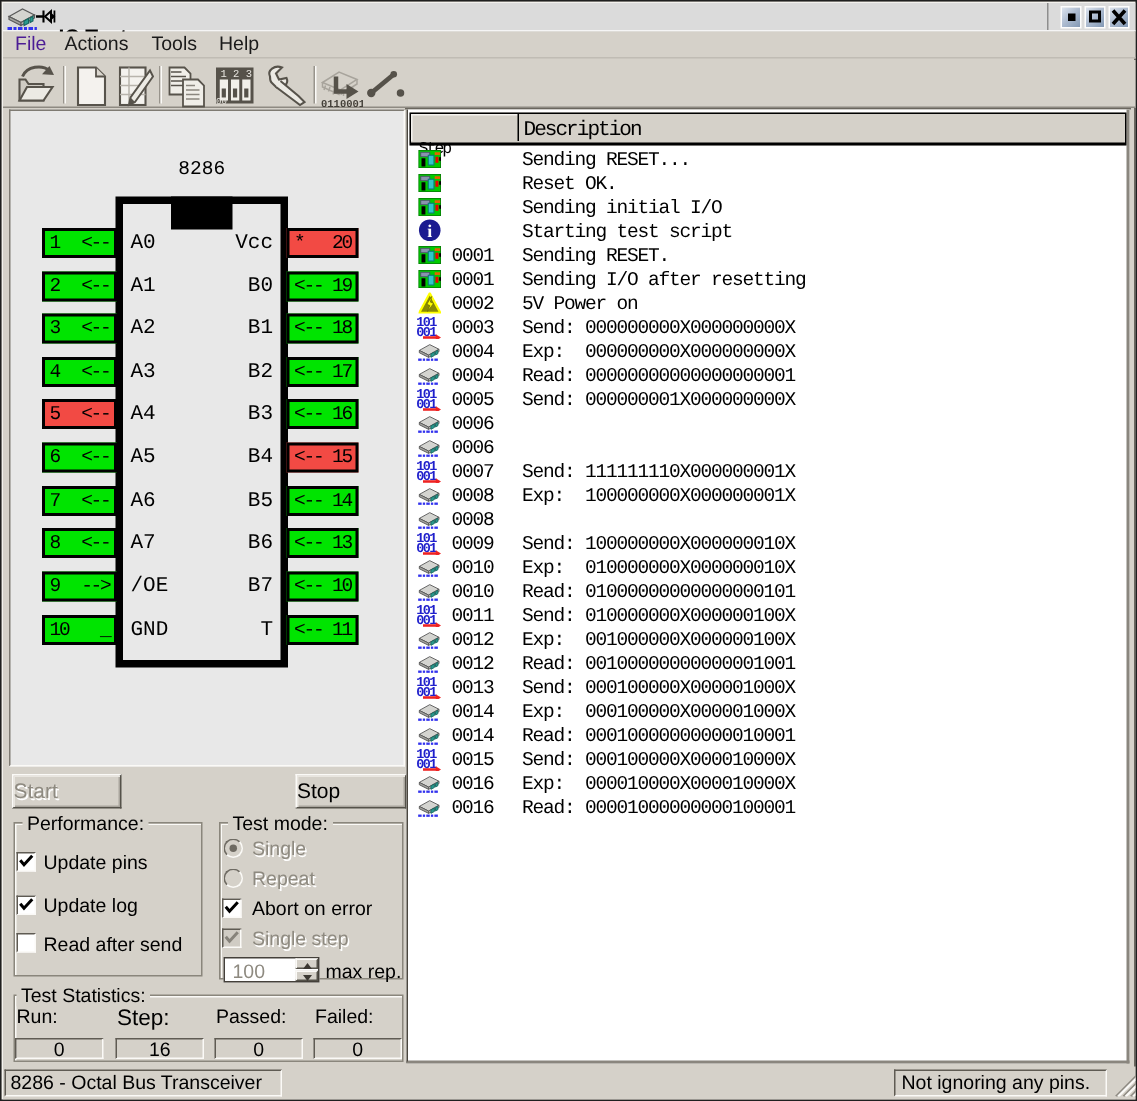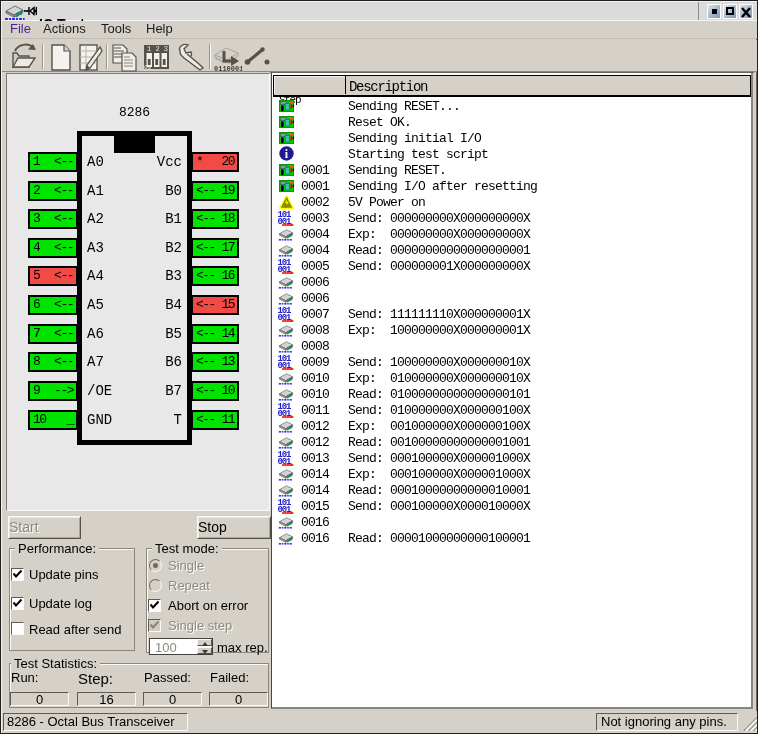--- a/index.html
+++ b/index.html
@@ -641,20 +641,21 @@
 <polygon points="10,12 19,7 19,9 10,14" fill="#bbbbb6" stroke="#5a5a5a" stroke-width="0.8"></polygon>
 <polygon points="12,11 15,9.4 15,12.4 12,14" fill="#2a9a8e" stroke="#14655e" stroke-width="0.7"></polygon>
 <polygon points="16,9 18,7.9 18,10.9 16,12" fill="#2a9a8e" stroke="#14655e" stroke-width="0.7"></polygon>
 <rect x="1" y="15" width="3" height="2" fill="#3333ee"></rect>
       <rect x="5" y="15" width="2" height="2" fill="#3333ee"></rect>
 <rect x="8" y="15" width="3" height="2" fill="#3333ee"></rect>
       <rect x="12" y="15" width="2" height="2" fill="#3333ee"></rect>
 <rect x="15" y="15" width="3" height="2" fill="#3333ee"></rect>
 </svg>
     <div class="logtxt abs" style="left:29px;top:1px">0016</div>
+    <div class="logtxt abs" style="left:76px;top:1px">Exp:  000010000X000010000X</div>
   </div>
 <div class="row" style="left:271px;top:529px">
     <svg class="abs" style="left:6px;top:1px" width="17" height="14" viewBox="0 0 22 17">
 <polygon points="2,8 11,3 19,7 10,12" fill="#d4d4d0" stroke="#5a5a5a" stroke-width="0.8"></polygon>
 <polygon points="2,8 10,12 10,14 2,10" fill="#a2a29e" stroke="#5a5a5a" stroke-width="0.8"></polygon>
 <polygon points="10,12 19,7 19,9 10,14" fill="#bbbbb6" stroke="#5a5a5a" stroke-width="0.8"></polygon>
 <polygon points="12,11 15,9.4 15,12.4 12,14" fill="#2a9a8e" stroke="#14655e" stroke-width="0.7"></polygon>
 <polygon points="16,9 18,7.9 18,10.9 16,12" fill="#2a9a8e" stroke="#14655e" stroke-width="0.7"></polygon>
 <rect x="1" y="15" width="3" height="2" fill="#3333ee"></rect>
       <rect x="5" y="15" width="2" height="2" fill="#3333ee"></rect>

